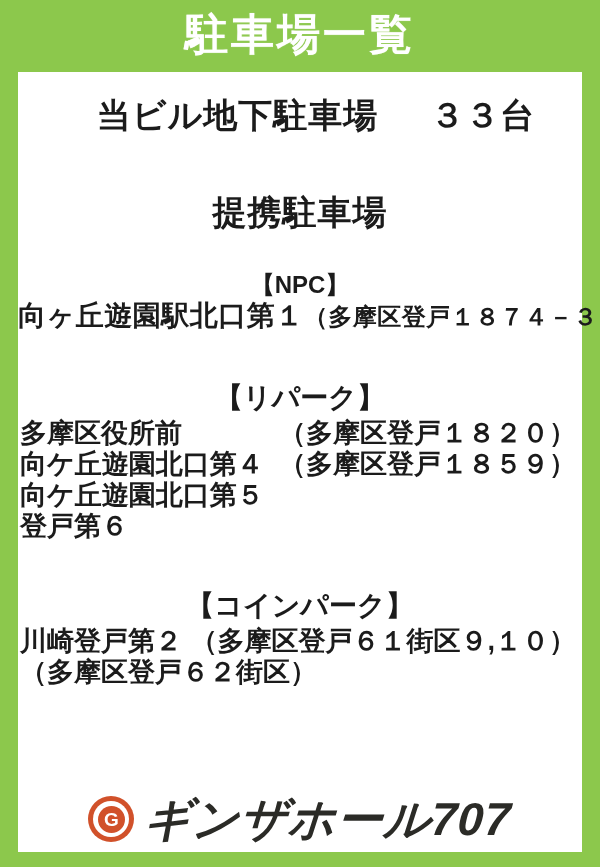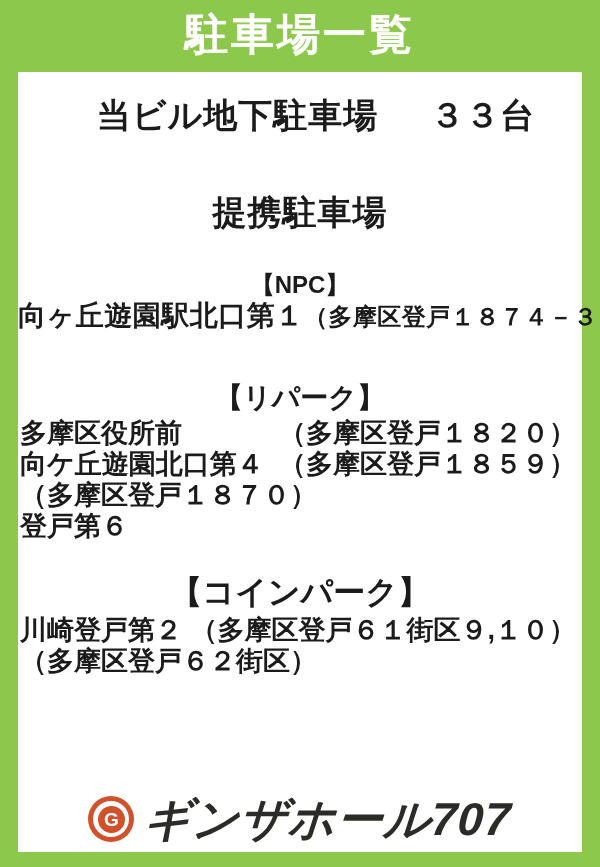--- a/index.html
+++ b/index.html
@@ -92,22 +92,22 @@
   .row {
     display: flex;
     justify-content: space-between;
     align-items: baseline;
     font-size: 27px;
     font-weight: bold;
     line-height: 31px;
     white-space: nowrap;
   }
   .coinpark-heading {
-    margin-top: 32px;
-    font-size: 32px;
+    margin-top: 48px;
+    font-size: 28px;
   }
   .footer {
     position: absolute;
     left: 0;
     right: 0;
     bottom: 10px;
     display: flex;
     align-items: center;
     justify-content: center;
     gap: 10px;
@@ -180,21 +180,21 @@
   <div class="rows">
     <div class="row">
       <span>多摩区役所前</span>
       <span>（多摩区登戸１８２０）</span>
     </div>
     <div class="row">
       <span>向ケ丘遊園北口第４</span>
       <span>（多摩区登戸１８５９）</span>
     </div>
     <div class="row">
-      <span>（多摩区登戸１８７０）</span>
+      <span>向ケ丘遊園北口第５</span>
     </div>
     <div class="row">
       <span>登戸第６</span>
     </div>
   </div>
 
   <div class="section-heading coinpark-heading">【コインパーク】</div>
   <div class="rows">
     <div class="row">
       <span>川崎登戸第２</span>

